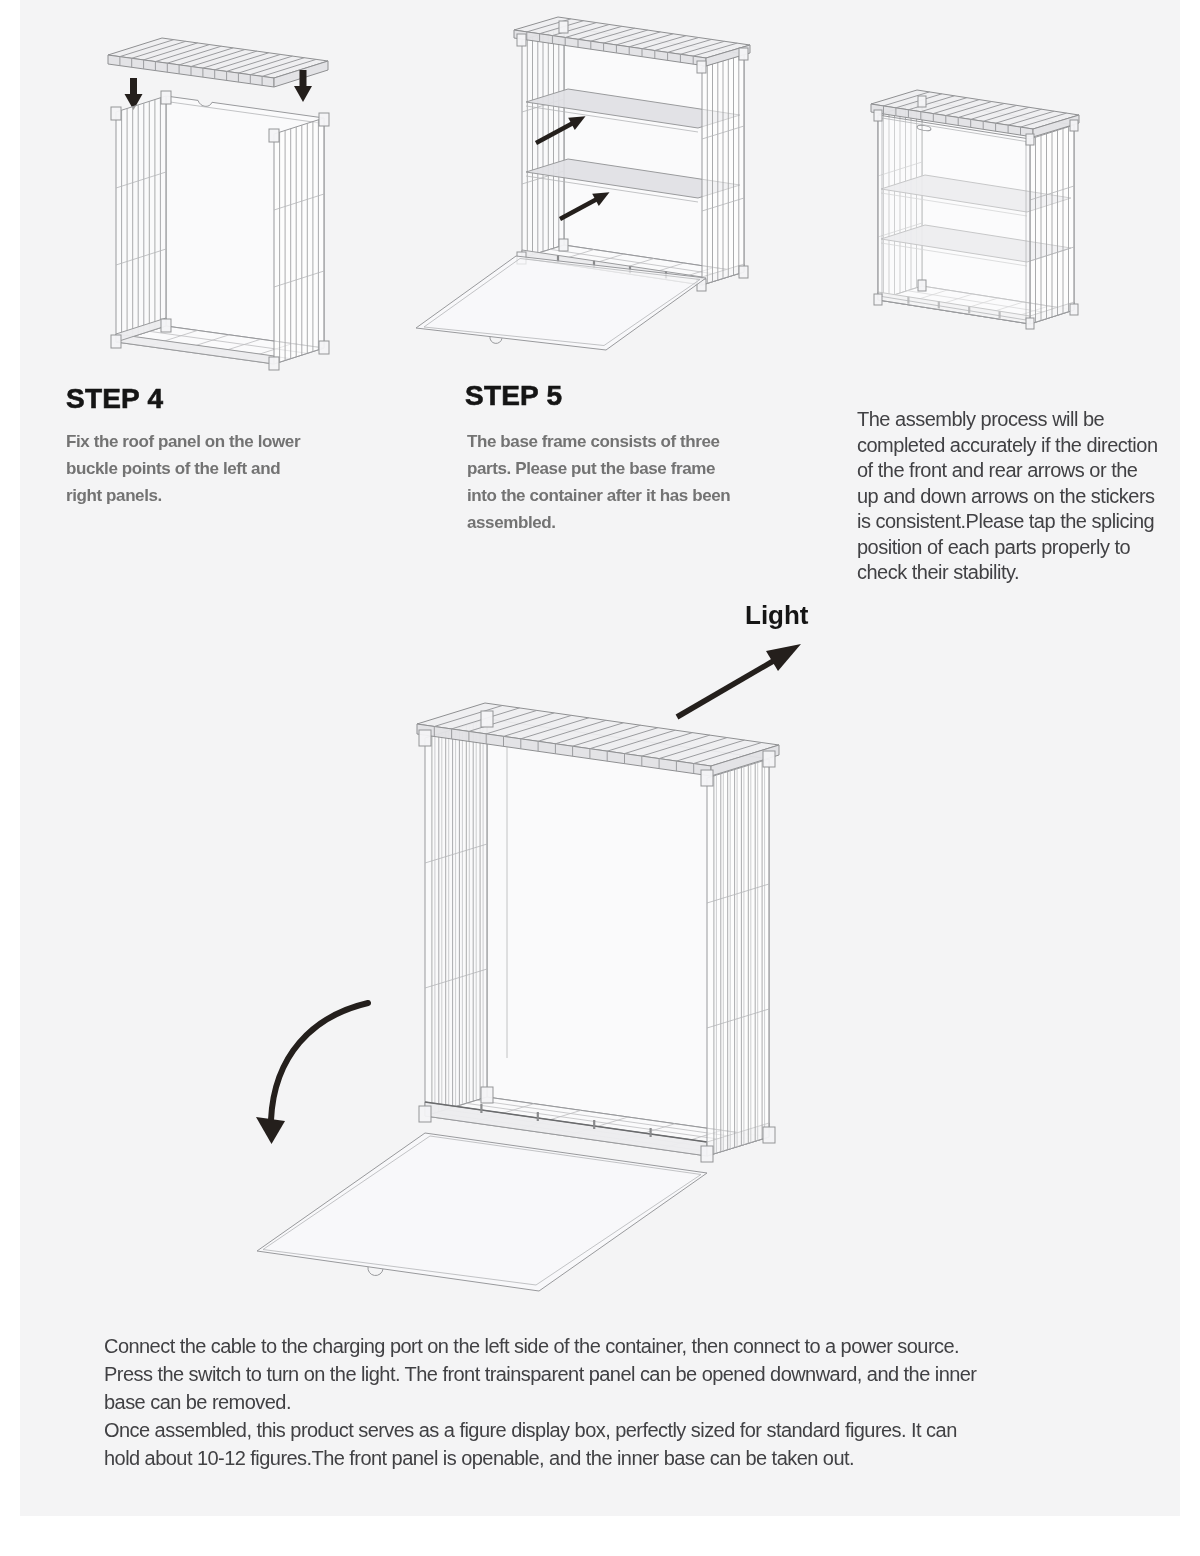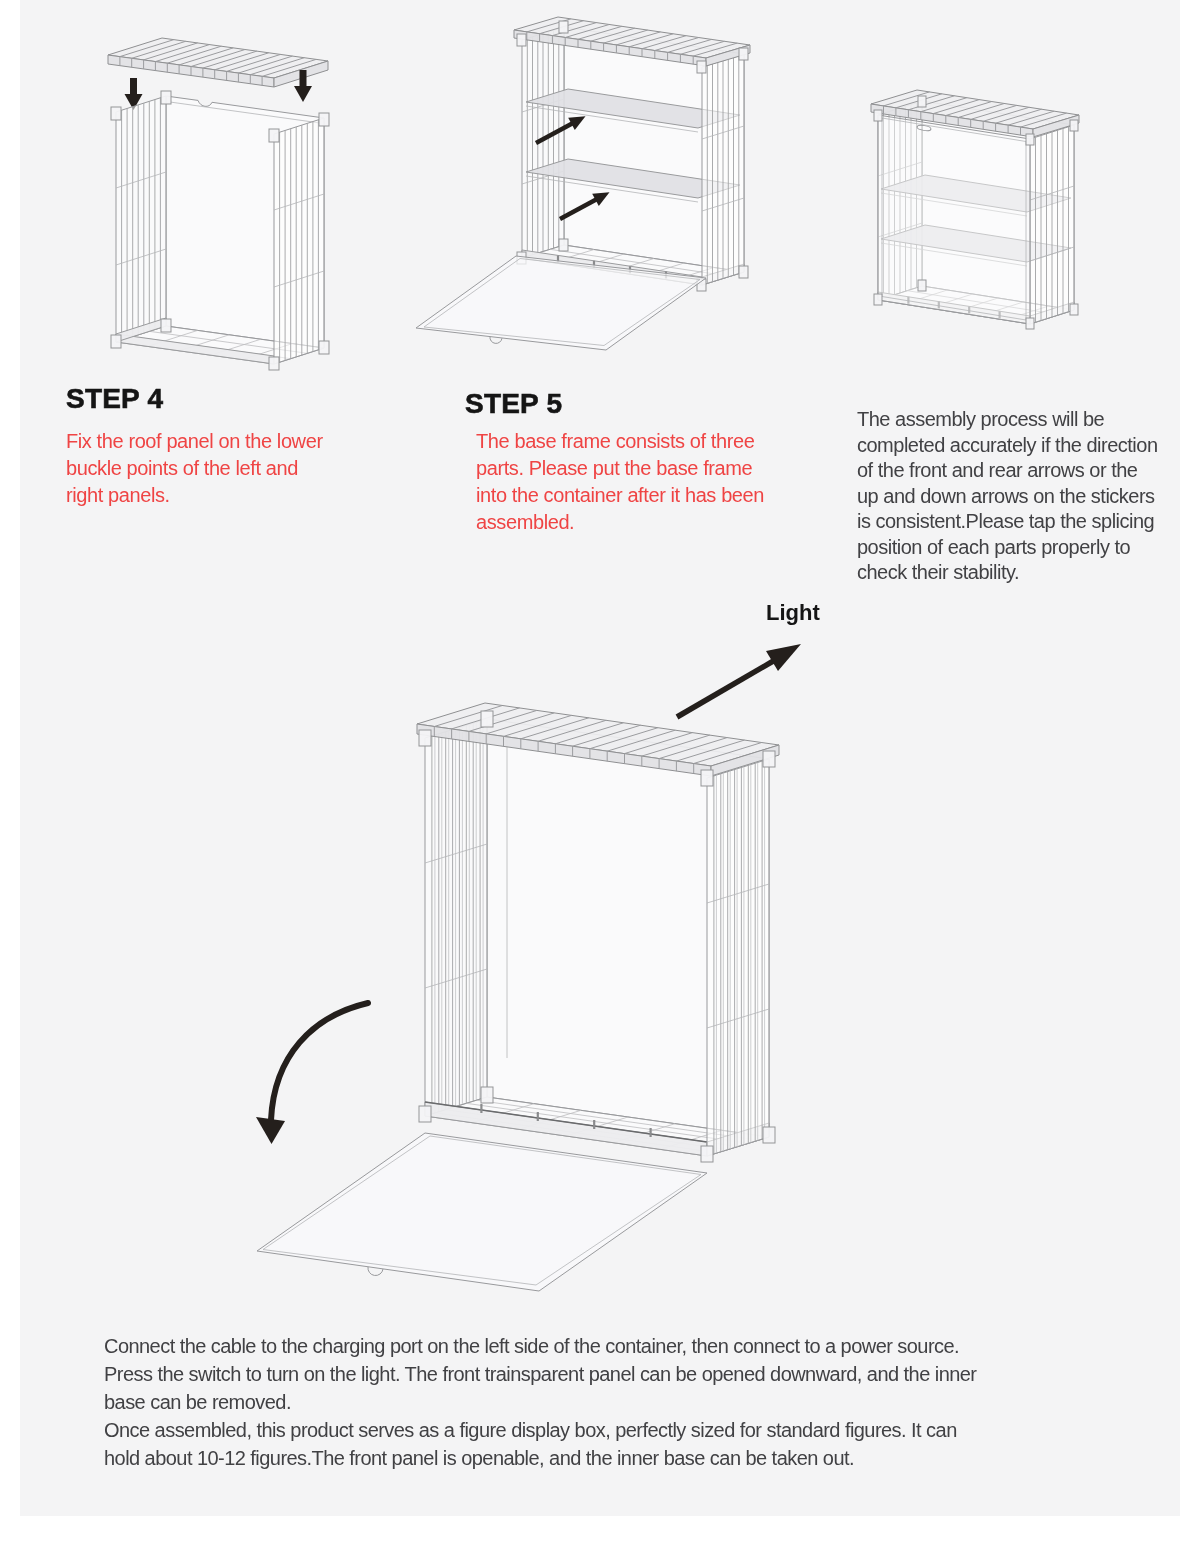--- a/index.html
+++ b/index.html
@@ -3,28 +3,28 @@
 <meta charset="utf-8">
 <style>
   html,body{margin:0;padding:0;background:#ffffff;}
   #canvas{position:relative;width:1200px;height:1556px;background:#ffffff;overflow:hidden;
           font-family:"Liberation Sans",sans-serif;}
   #panel{position:absolute;left:20px;top:0;width:1160px;height:1516px;background:#f4f4f5;}
   .illus{position:absolute;}
   .h-step{position:absolute;font-family:"Liberation Sans",sans-serif;font-weight:bold;
           font-size:28px;line-height:30px;color:#151515;-webkit-text-stroke:0.6px #151515;
           letter-spacing:0.2px;}
-  .p-body{position:absolute;font-family:"Liberation Sans",sans-serif;font-size:20px;
-          line-height:27px;color:#ef4444;letter-spacing:-0.4px;white-space:pre;}
+  .p-body{position:absolute;font-family:"Liberation Sans",sans-serif;font-size:17px;
+          line-height:27px;color:#737373;letter-spacing:-0.4px;white-space:pre;font-weight:bold;}
   .p-note{position:absolute;font-family:"Liberation Sans",sans-serif;font-size:20px;
           line-height:25.5px;color:#414144;letter-spacing:-0.5px;white-space:pre;}
   .p-usage{position:absolute;font-family:"Liberation Sans",sans-serif;font-size:20px;
           line-height:28px;color:#414144;letter-spacing:-0.55px;white-space:pre;}
-  .light-label{position:absolute;left:766px;top:600px;font-family:"Liberation Sans",sans-serif;
-          font-weight:bold;font-size:22px;color:#151515;}
+  .light-label{position:absolute;left:745px;top:600px;font-family:"Liberation Sans",sans-serif;
+          font-weight:bold;font-size:26px;color:#151515;}
   
   .face{fill:rgba(255,255,255,0.55);stroke:#98999c;stroke-width:1;}
   .paneF{fill:rgba(252,252,253,0.45);stroke:#98999c;stroke-width:1;}
   .panelO{fill:rgba(250,250,251,0.75);stroke:#98999c;stroke-width:1;}
   .roofTop{fill:rgba(238,238,240,0.92);stroke:#8f9092;stroke-width:1;}
   .roofSide{fill:rgba(226,226,229,0.95);stroke:#8f9092;stroke-width:1;}
   .shelf{fill:rgba(224,224,228,0.92);stroke:#9a9b9d;stroke-width:1;}
   .railF{fill:rgba(236,236,238,0.95);stroke:#9a9b9d;stroke-width:1;}
   .cube{fill:rgba(243,243,245,0.95);stroke:#94959合7;stroke-width:1;}
   .cube{fill:rgba(243,243,245,0.95);stroke:#949597;stroke-width:1;}
@@ -206,22 +206,22 @@
       <rect class="cube" x="164" y="260" width="8" height="11"></rect>
       <rect class="cube" x="208" y="246" width="8" height="11"></rect>
     </g>
   </svg>
 
   <div class="h-step" style="left:66px;top:384px;">STEP 4</div>
   <div class="p-body" style="left:66px;top:428px;">Fix the roof panel on the lower
 buckle points of the left and
 right panels.</div>
 
-  <div class="h-step" style="left:465px;top:389px;text-align:center;">STEP 5</div>
-  <div class="p-body" style="left:467px;top:428px;margin-left:9px;">The base frame consists of three
+  <div class="h-step" style="left:465px;top:381px;text-align:center;">STEP 5</div>
+  <div class="p-body" style="left:467px;top:428px;">The base frame consists of three
 parts. Please put the base frame
 into the container after it has been
 assembled.</div>
 
   <div class="p-note" style="left:857px;top:390px;margin-top:17px;">The assembly process will be
 completed accurately if the direction
 of the front and rear arrows or the
 up and down arrows on the stickers
 is consistent.Please tap the splicing
 position of each parts properly to

